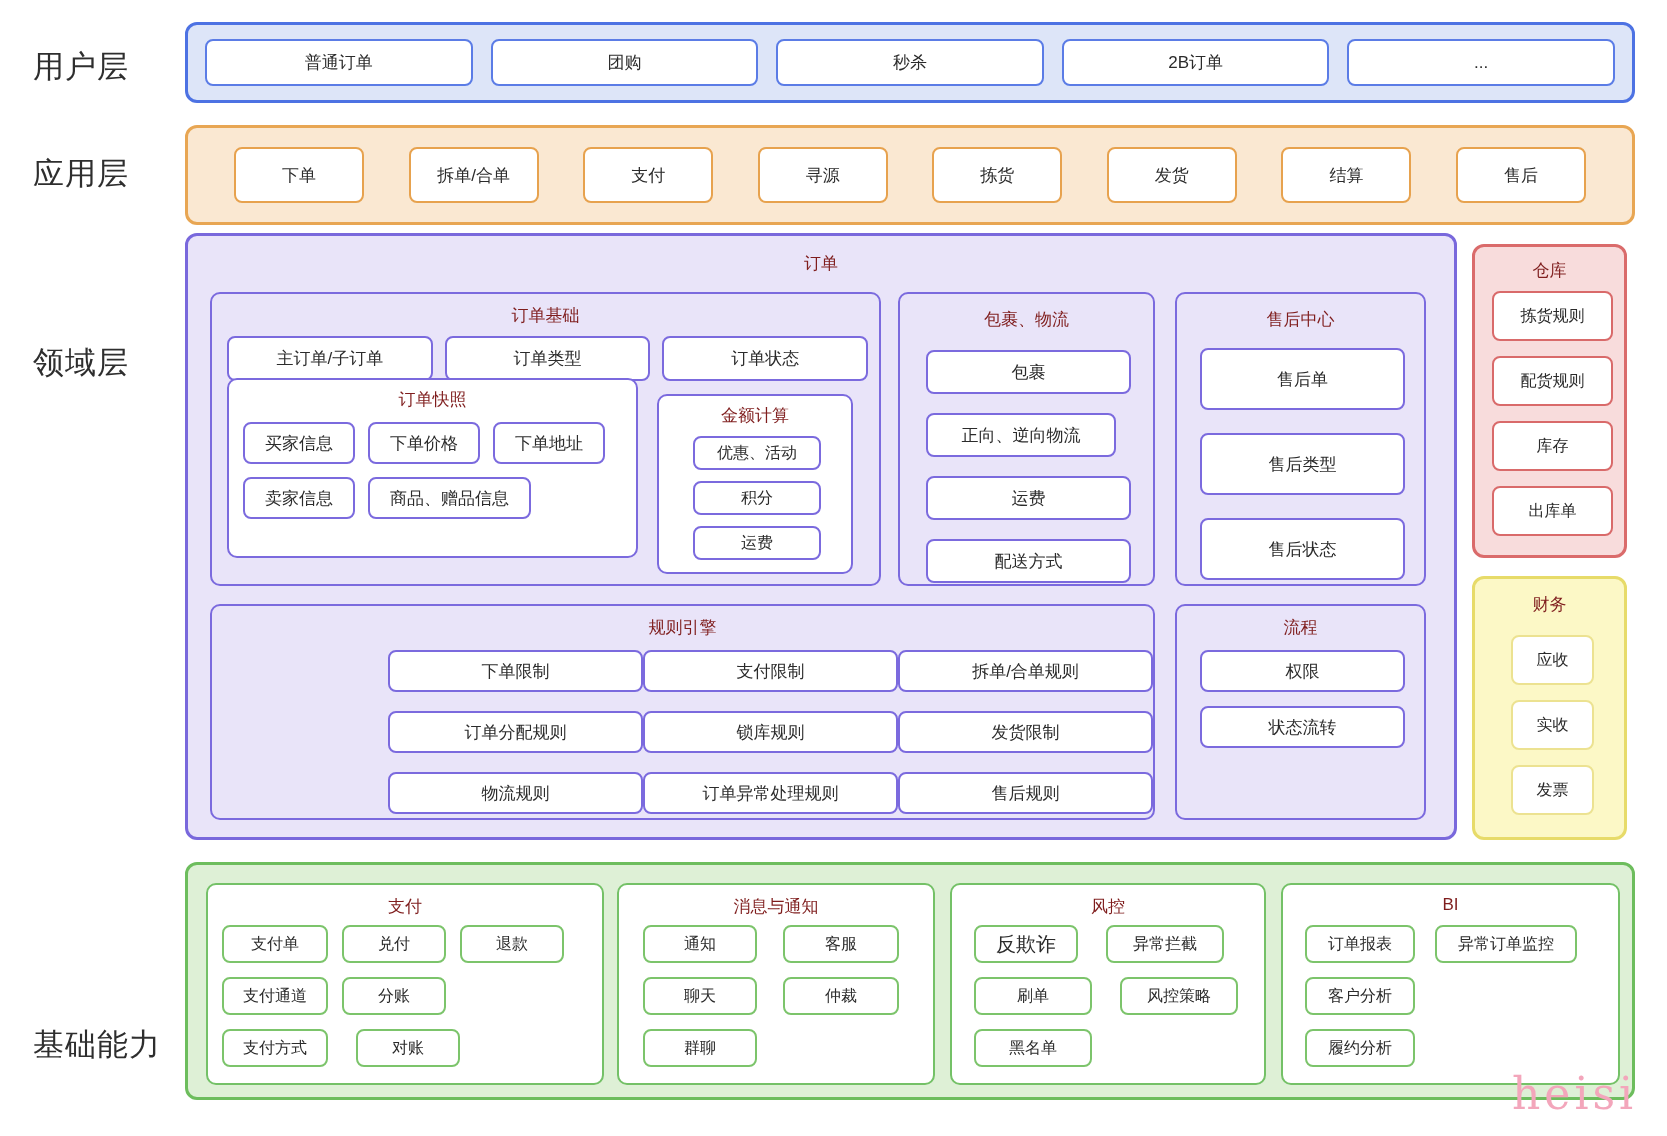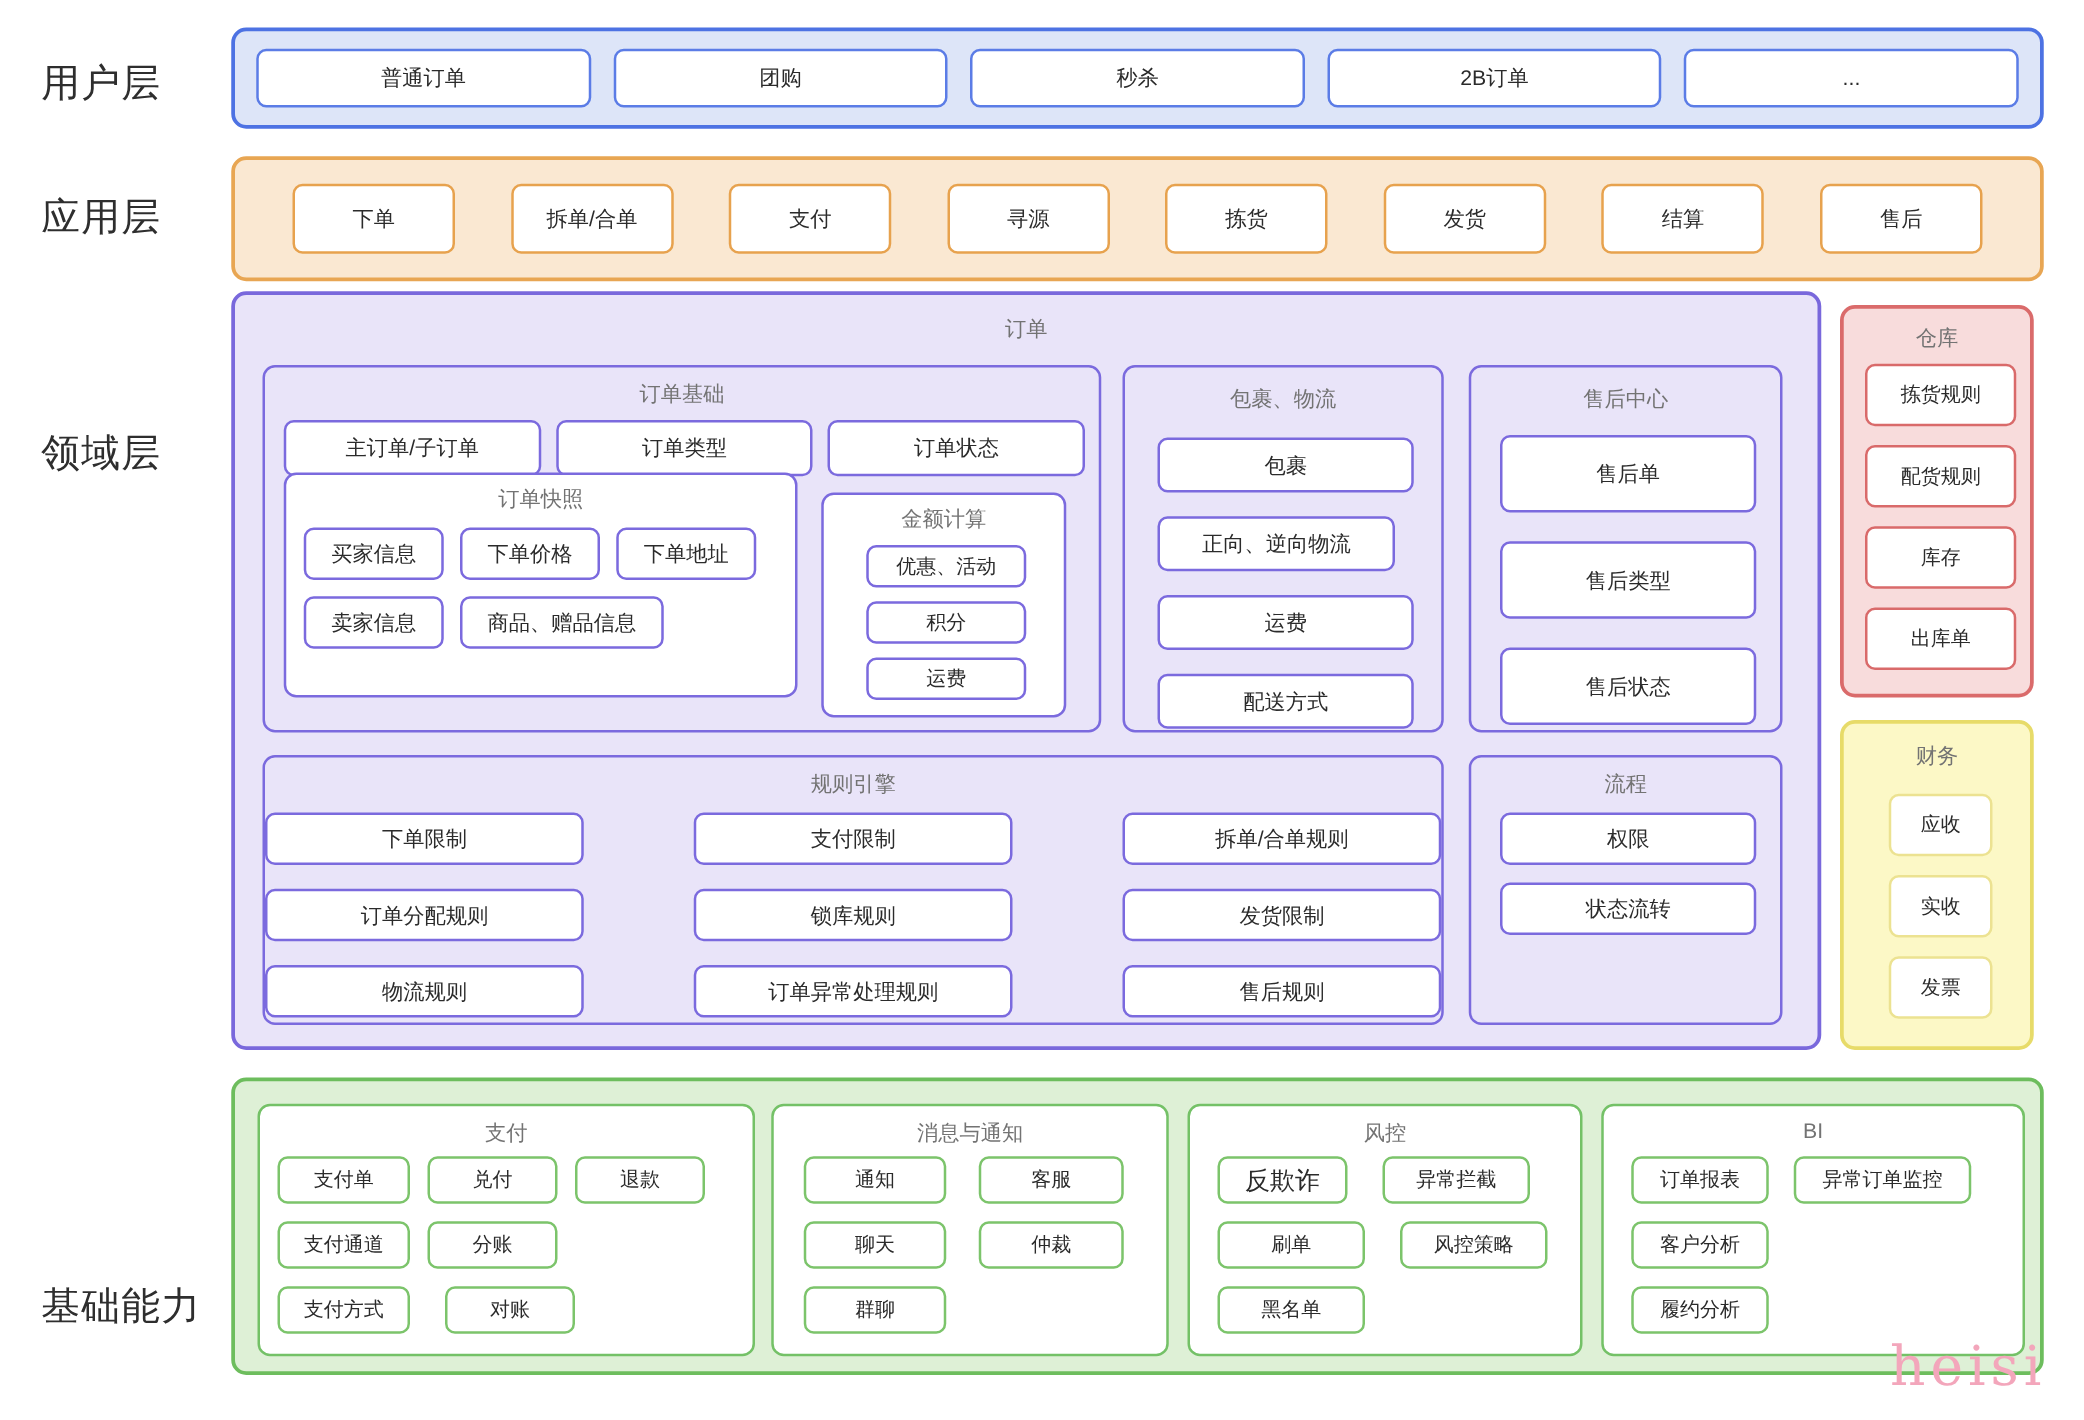--- a/index.html
+++ b/index.html
@@ -16,36 +16,36 @@
               display:flex; align-items:center; justify-content:space-between; padding:0 46px; }
   .ctr-domain { left:185px; top:233px; width:1272px; height:607px; background:#e9e4f9; border:3px solid #7968dc; }
   .ctr-warehouse { left:1472px; top:244px; width:155px; height:314px; background:#f8dcdc; border:3px solid #da6b6b; }
   .ctr-finance { left:1472px; top:576px; width:155px; height:264px; background:#fcf8c6; border:3px solid #e7db69; }
   .ctr-foundation { left:185px; top:862px; width:1450px; height:238px; background:#def0d6; border:3px solid #6dbd5d; }
 
   .sub { position:absolute; border:2px solid #7b6ade; border-radius:10px; }
   .panel { position:absolute; background:#fff; border:2px solid #7b6ade; border-radius:10px; }
   .gsec { position:absolute; top:18px; height:202px; background:#fff; border:2px solid #74c167; border-radius:10px; }
 
-  .title { position:absolute; left:0; width:100%; text-align:center; font-size:17px; color:#737373; white-space:nowrap; }
+  .title { position:absolute; left:0; width:100%; text-align:center; font-size:17px; color:#7f1d1d; white-space:nowrap; }
 
   .fbox { background:#fff; border:2px solid; border-radius:8px; display:flex; align-items:center; justify-content:center;
           font-size:17px; white-space:nowrap; }
   .abox { position:absolute; background:#fff; border:2px solid; border-radius:8px; display:flex; align-items:center;
           justify-content:center; font-size:17px; white-space:nowrap; }
   .b-blue   { border-color:#5b7ce6; }
   .b-orange { border-color:#e7a24e; }
   .b-purple { border-color:#7b6ade; }
   .b-red    { border-color:#d96a6a; }
   .b-yellow { border-color:#ece291; }
   .b-green  { border-color:#7cc46b; }
 
   .flex1 { flex:1; }
   .row  { position:absolute; display:flex; }
-  .rrow { position:absolute; left:0; right:0; display:flex; justify-content:space-between; }
+  .rrow { position:absolute; left:0; right:0; display:flex; justify-content:flex-end; }
   .grow { position:absolute; display:flex; height:38px; }
 
   .ctr-app .fbox { width:130px; height:56px; }
   .rrow .fbox { width:255px; height:42px; }
 
   .watermark { position:absolute; left:1512px; top:1068px; font-family:"DejaVu Serif","Liberation Serif",serif;
                font-size:44px; letter-spacing:4px; color:#f3a6bb; white-space:nowrap; }
 </style>
 </head>
 <body>

